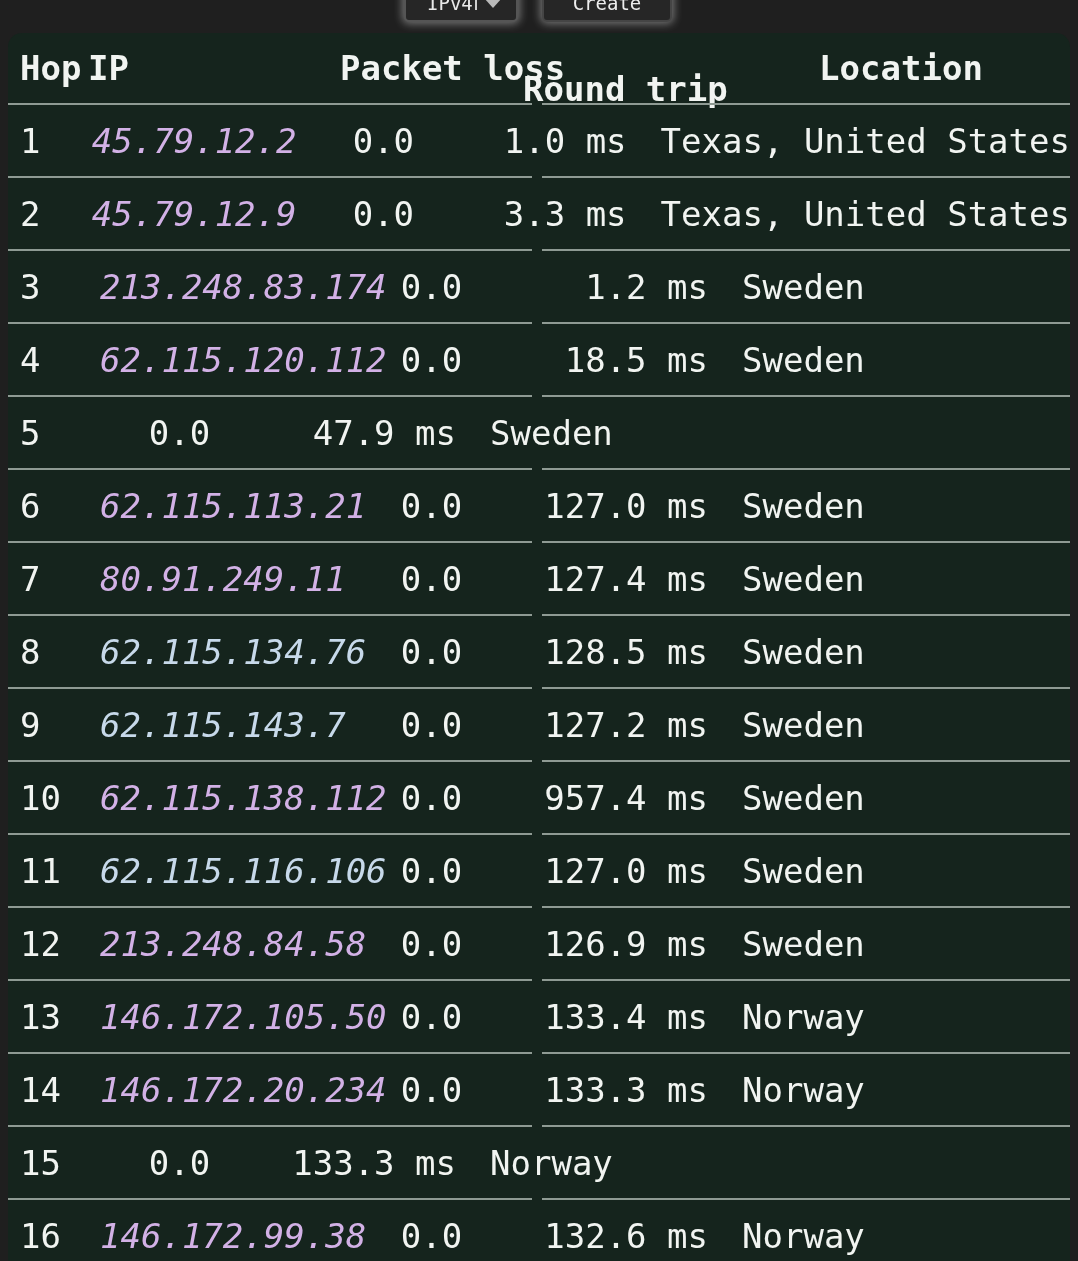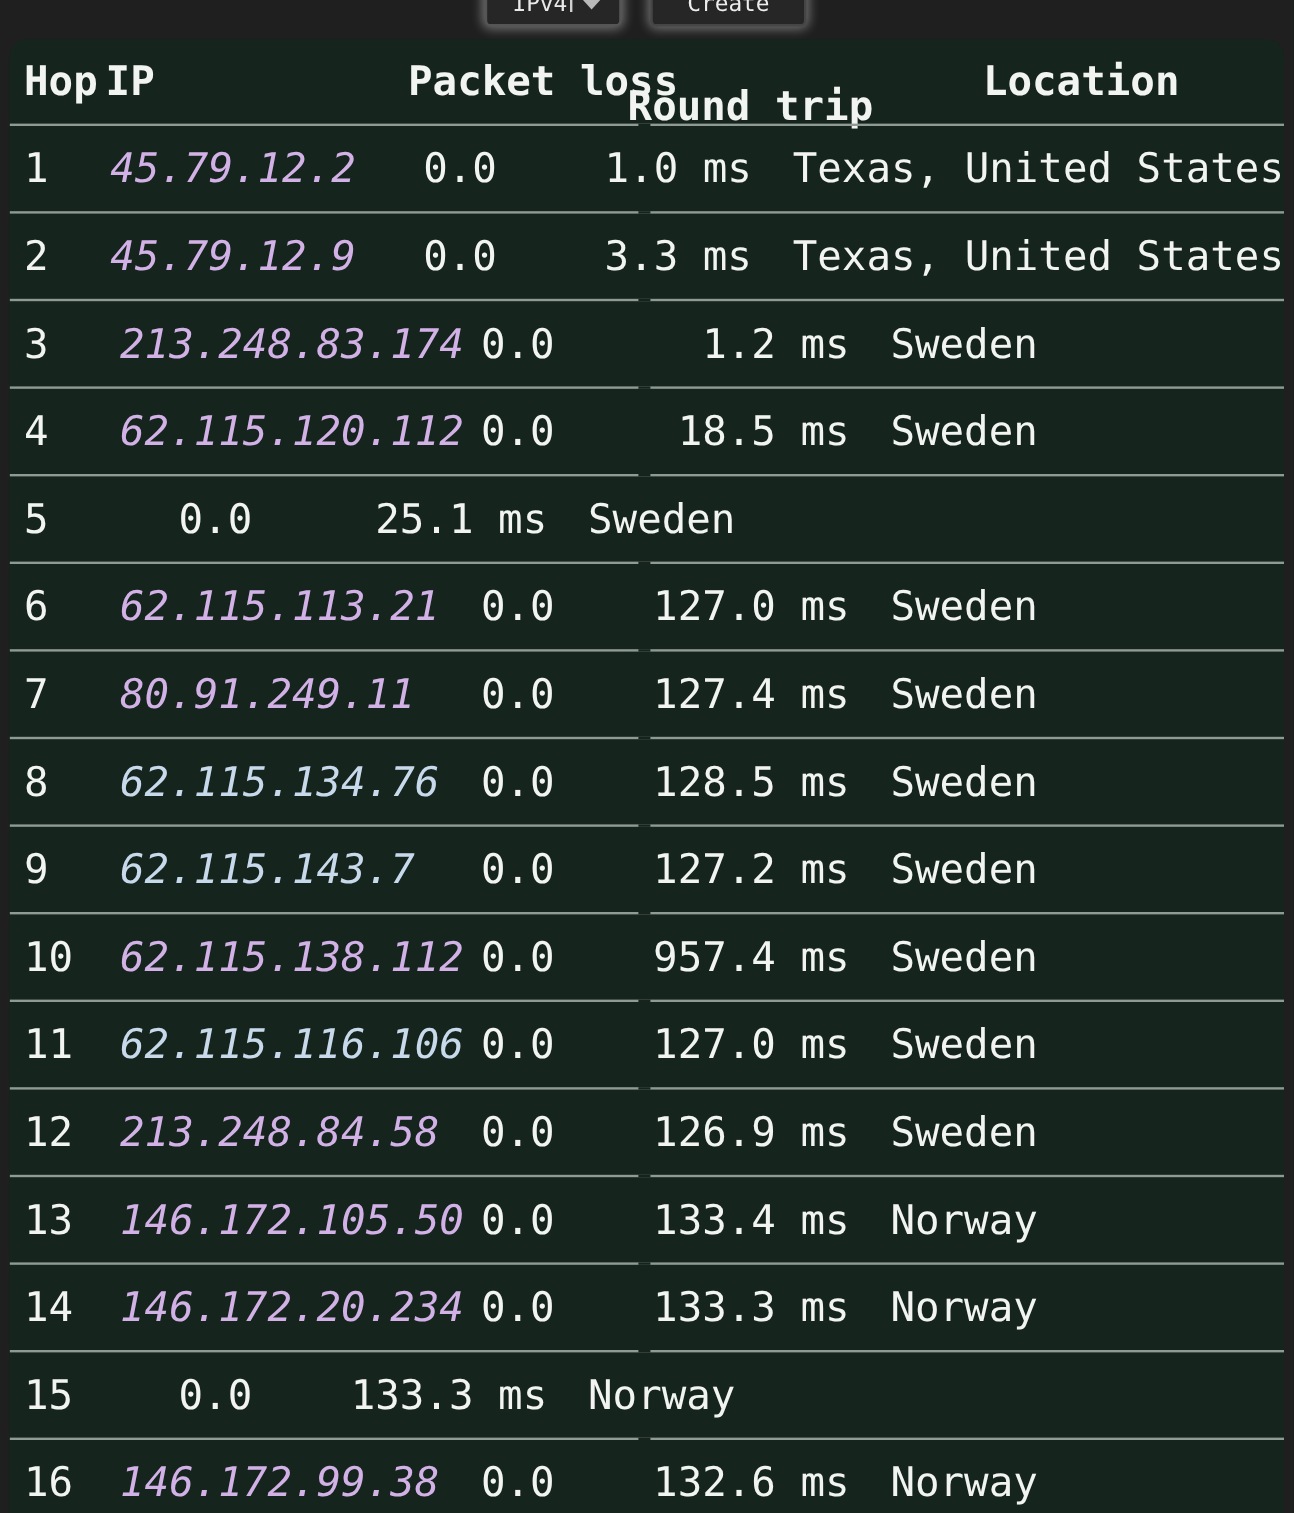--- a/index.html
+++ b/index.html
@@ -141,21 +141,21 @@
     <div class="cell c-hop">4</div>
     <div class="cell c-ip"><a class="ip-link visited">62.115.120.112</a></div>
     <div class="cell c-loss">0.0</div>
     <div class="cell c-rtt">18.5 ms</div>
     <div class="cell c-loc">Sweden</div>
   </div>
 
   <div class="trow">
     <div class="cell c-hop">5</div>
     <div class="cell c-loss">0.0</div>
-    <div class="cell c-rtt">25.1 ms</div>
+    <div class="cell c-rtt">47.9 ms</div>
     <div class="cell c-loc">Sweden</div>
   </div>
 
   <div class="trow">
     <div class="cell c-hop">6</div>
     <div class="cell c-ip"><a class="ip-link visited">62.115.113.21</a></div>
     <div class="cell c-loss">0.0</div>
     <div class="cell c-rtt">127.0 ms</div>
     <div class="cell c-loc">Sweden</div>
   </div>

